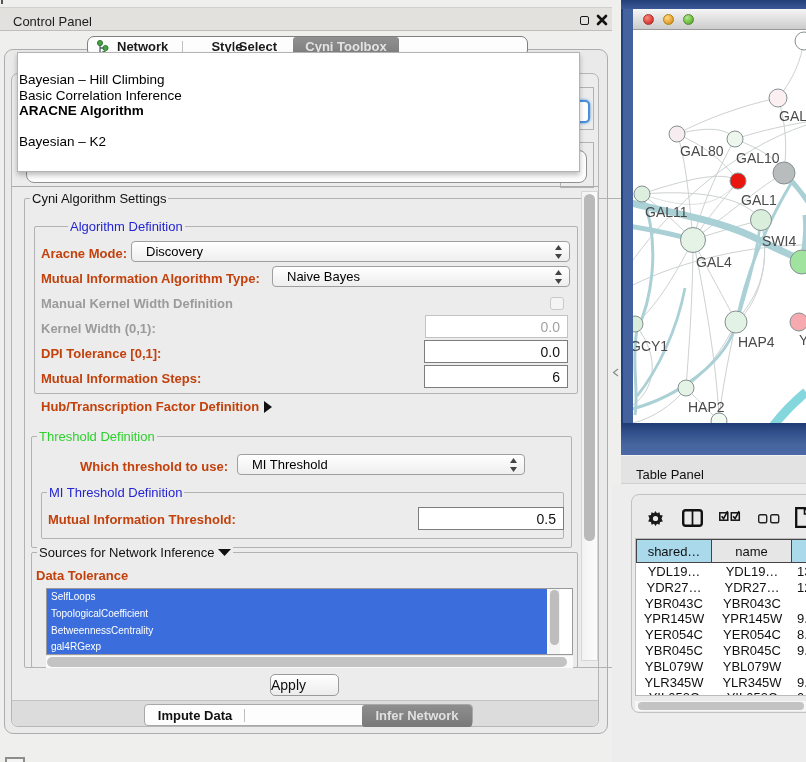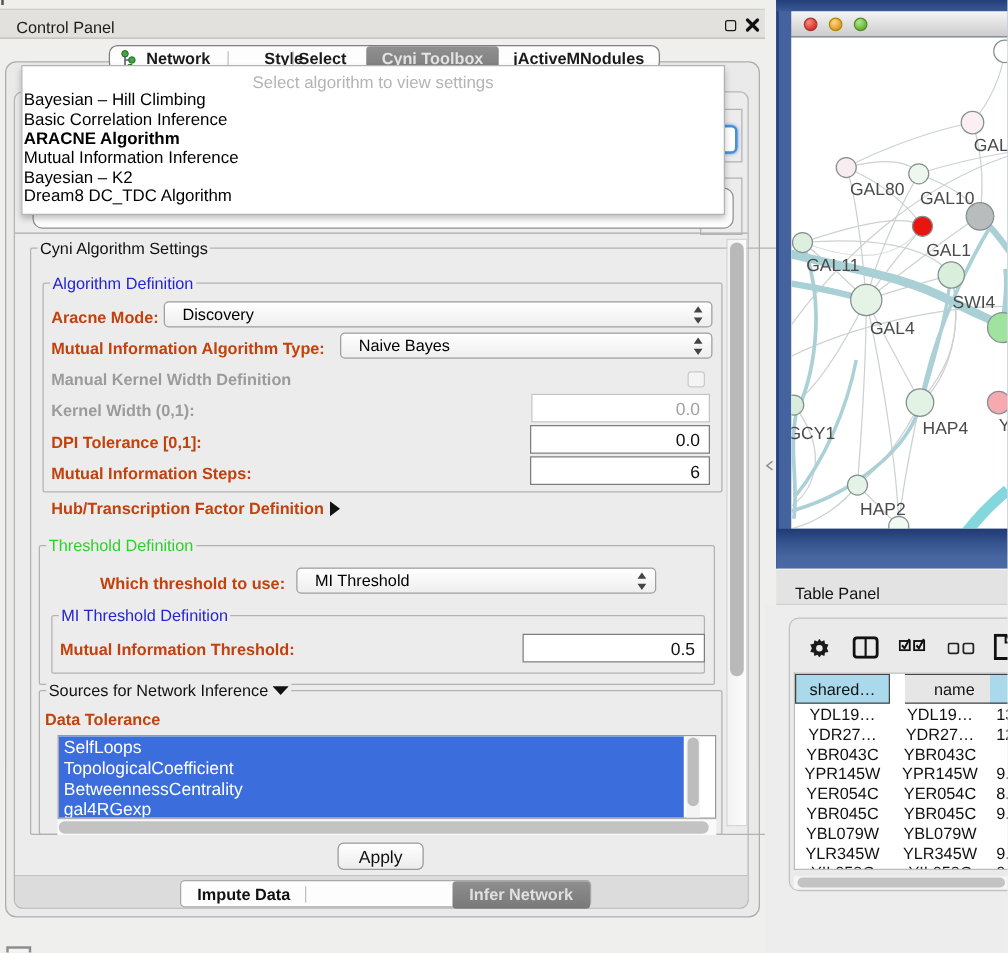--- a/index.html
+++ b/index.html
@@ -67,35 +67,34 @@
       <circle cx="6" cy="3" r="2.6" fill="#44a344" stroke="#1f6b1f" stroke-width=".8"></circle>
       <circle cx="11.5" cy="8" r="2.6" fill="#44a344" stroke="#1f6b1f" stroke-width=".8"></circle>
       <circle cx="10" cy="14" r="2.6" fill="#44a344" stroke="#1f6b1f" stroke-width=".8"></circle>
     </svg>
   <span class="tx" style="left:29px;">Network</span>
   <span class="sp" style="left:94px;"></span>
   <span class="tx" style="left:99px;width:36px;text-align:center;margin-left:22px;">Style</span>
   <span class="sp" style="left:146px;"></span>
   <span class="tx" style="left:150px;width:40px;text-align:center;">Select</span>
   <span class="tx sel" style="left:205px;width:106px;text-align:center;">Cyni Toolbox</span>
-  <span class="tx" style="left:313px;width:124px;text-align:center;">jActiveMNodules</span>
 </div>
 
 <div class="abs" style="left:566px;top:87px;width:28px;height:43px;border:1px solid #b2b2b2;"></div>
 <div class="abs" style="left:575px;top:100px;width:15px;height:23px;background:#fff;border:2px solid #4a90d9;border-radius:5px;box-shadow:0 0 3px #4a90d9;"></div>
 <div class="abs" style="left:560px;top:142px;width:34px;height:46px;border:1px solid #b2b2b2;"></div>
 <div class="abs" style="left:26px;top:150px;width:561px;height:33px;background:#fdfdfd;border:1px solid #909090;border-radius:8px;"></div>
 <div class="abs" style="left:12px;top:186px;width:586px;height:1px;background:#ababab;"></div>
 
 <div class="group" style="left:24px;top:198px;width:626px;height:470px;">
   <div class="gtitle" style="background:#ececec;">Cyni Algorithm Settings</div>
 </div>
 
 <div class="group" style="left:34px;top:226px;width:544px;height:168px;">
-  <div class="gtitle" style="color:#2424d2;">Algorithm Definition</div>
+  <div class="gtitle" style="color:#2424d2;margin-left:28px;">Algorithm Definition</div>
 </div>
 <label class="b abs" style="left:41px;top:246px;">Aracne Mode:</label>
 <div class="combo" style="left:131px;top:241px;width:439px;">Discovery<span class="arr"><svg width="9" height="16" viewBox="0 0 9 16">
         <path d="M4.5 1 L8 6 L1 6 Z" fill="#444"></path>
         <path d="M4.5 15 L1 10 L8 10 Z" fill="#444"></path>
       </svg></span></div>
 <label class="b abs" style="left:41px;top:271px;">Mutual Information Algorithm Type:</label>
 <div class="combo" style="left:272px;top:266px;width:298px;">Naive Bayes<span class="arr"><svg width="9" height="16" viewBox="0 0 9 16">
         <path d="M4.5 1 L8 6 L1 6 Z" fill="#444"></path>
         <path d="M4.5 15 L1 10 L8 10 Z" fill="#444"></path>
@@ -126,49 +125,46 @@
 <label class="b abs" style="left:48px;top:512px;">Mutual Information Threshold:</label>
 <div class="tf" style="left:418px;top:507px;width:146px;">0.5</div>
 
 <div class="group" style="left:31px;top:552px;width:547px;height:116px;">
   <div class="gtitle">Sources for Network Inference <svg width="13" height="9" viewBox="0 0 13 9" style="vertical-align:0px;">
         <path d="M0 1 L13 1 L6.5 8 Z" fill="#111"></path>
       </svg></div>
 </div>
 <label class="b abs" style="left:36px;top:568px;">Data Tolerance</label>
 <div class="abs" style="left:46px;top:588px;width:527px;height:67px;background:#fff;border:1px solid #999;border-right:1px solid #999;overflow:hidden;">
-  <div style="position:absolute;left:0;top:0;width:500px;height:67px;background:#3b6edc;color:#fff;font-size:14px;line-height:16.8px;padding-left:4px;">SelfLoops<br>TopologicalCoefficient<br>BetweennessCentrality<br>gal4RGexp</div>
+  <div style="position:absolute;left:0;top:0;width:500px;height:67px;background:#3b6edc;color:#fff;font-size:10px;line-height:16.8px;padding-left:4px;">SelfLoops<br>TopologicalCoefficient<br>BetweennessCentrality<br>gal4RGexp</div>
   <div style="position:absolute;right:12px;top:0;width:11px;height:67px;background:#f4f4f4;"></div>
   <div style="position:absolute;right:13px;top:1px;width:9px;height:55px;background:#bdbdbd;border-radius:5px;"></div>
 </div>
 <div class="abs" style="left:46px;top:656px;width:527px;height:12px;background:#fafafa;">
   <div style="position:absolute;left:1px;top:1px;width:520px;height:10px;background:#c3c3c3;border-radius:5px;"></div>
 </div>
 
 <div class="sbv abs" style="left:581px;top:191px;width:17px;height:470px;"></div>
 <div class="thumbv abs" style="left:584px;top:194px;width:11px;height:347px;"></div>
 
-<div class="abs" style="left:270px;top:674px;width:69px;height:22px;background:linear-gradient(#ffffff,#ececec);border:1px solid #9a9a9a;border-radius:5px;text-align:center;line-height:20px;font-size:14px;">Apply</div>
+<div class="abs" style="left:270px;top:674px;width:69px;height:22px;background:linear-gradient(#ffffff,#ececec);border:1px solid #9a9a9a;border-radius:5px;text-align:left;line-height:20px;font-size:14px;">Apply</div>
 <div class="abs" style="left:12px;top:700px;width:586px;height:26px;background:#dcdcdc;border-top:1px solid #c2c2c2;border-radius:0 0 7px 7px;"></div>
 <div class="abs" id="btabs" style="left:144px;top:704px;">
   <span class="tx" style="left:5px;width:90px;text-align:center;">Impute Data</span>
   <span class="sp" style="left:99px;"></span>
   <span class="tx sel" style="left:217px;width:110px;text-align:center;">Infer Network</span>
 </div>
 
 <div class="abs" style="left:5px;top:757px;width:20px;height:16px;background:#f4f4f4;border:2px solid #8d8d8d;"></div>
 
 <div class="abs" id="popup">
-  <div class="prompt">Select algorithm to view settings</div>
   <div class="it" style="top:19px;">Bayesian – Hill Climbing</div>
   <div class="it" style="top:35px;">Basic Correlation Inference</div>
   <div class="it" style="top:50px;font-weight:bold;">ARACNE Algorithm</div>
-  <div class="it" style="top:65px;">Mutual Information Inference</div>
   <div class="it" style="top:81px;">Bayesian – K2</div>
-  <div class="it" style="top:96px;">Dream8 DC_TDC Algorithm</div>
 </div>
 
 <svg class="abs" style="left:612px;top:368px;" width="7" height="9" viewBox="0 0 7 9">
     <path d="M6 1 L1.5 4.5 L6 8" stroke="#8c8c8c" stroke-width="1.2" fill="none"></path>
   </svg>
 <div class="abs" id="desk"></div>
 <div class="abs" id="deskstrip"></div>
 <div class="abs" id="nettitle">
   <div class="light" style="left:10px;background:radial-gradient(circle at 35% 30%,#f98b80,#dd4338 60%,#b2241c);border:1px solid #a33;"></div>
   <div class="light" style="left:30px;background:radial-gradient(circle at 35% 30%,#ffd87e,#e8a33d 60%,#c07d17);border:1px solid #a80;"></div>
@@ -276,21 +272,21 @@
       <rect x="0.7" y="0.7" width="8" height="8" rx="1.5" fill="none" stroke="#222" stroke-width="1.4"></rect>
       <rect x="12.7" y="0.7" width="8" height="8" rx="1.5" fill="none" stroke="#222" stroke-width="1.4"></rect>
     </svg>
   <svg style="position:absolute;left:163px;top:12px;" width="16" height="21" viewBox="0 0 16 21">
       <path d="M1.2 1.2 L10 1.2 L15.5 6.5 L15.5 19.8 L1.2 19.8 Z" fill="none" stroke="#111" stroke-width="2.3"></path>
       <path d="M9.5 1.5 L9.5 7 L15.5 7" fill="none" stroke="#111" stroke-width="1.6"></path>
     </svg>
   
   <div style="position:absolute;left:3px;top:43px;width:182px;height:158px;background:#fff;border:1px solid #bbb;border-right:none;overflow:hidden;">
     <div style="position:absolute;left:0;top:0;height:24px;width:76px;background:#a9d9ea;border:1px solid #444;line-height:23px;text-align:center;">shared…</div>
-    <div style="position:absolute;left:76px;top:0;height:24px;width:80px;background:#e6e6e6;border:1px solid #444;border-left:none;line-height:23px;text-align:center;margin-left:12px;">name</div>
+    <div style="position:absolute;left:76px;top:0;height:24px;width:80px;background:#e6e6e6;border:1px solid #444;border-left:none;line-height:23px;text-align:center;">name</div>
     <div style="position:absolute;left:156px;top:0;height:24px;width:40px;background:#a9d9ea;border:1px solid #444;border-left:none;line-height:23px;text-align:center;">A</div>
     <div style="position:absolute;left:0;top:25px;width:196px;font-size:13px;line-height:15.8px;">
       <div style="display:flex;">
           <span style="width:76px;text-align:center;">YDL19…</span>
           <span style="width:80px;text-align:center;">YDL19…</span>
           <span style="width:40px;padding-left:5px;">13</span>
         </div>
       <div style="display:flex;">
           <span style="width:76px;text-align:center;">YDR27…</span>
           <span style="width:80px;text-align:center;">YDR27…</span>

